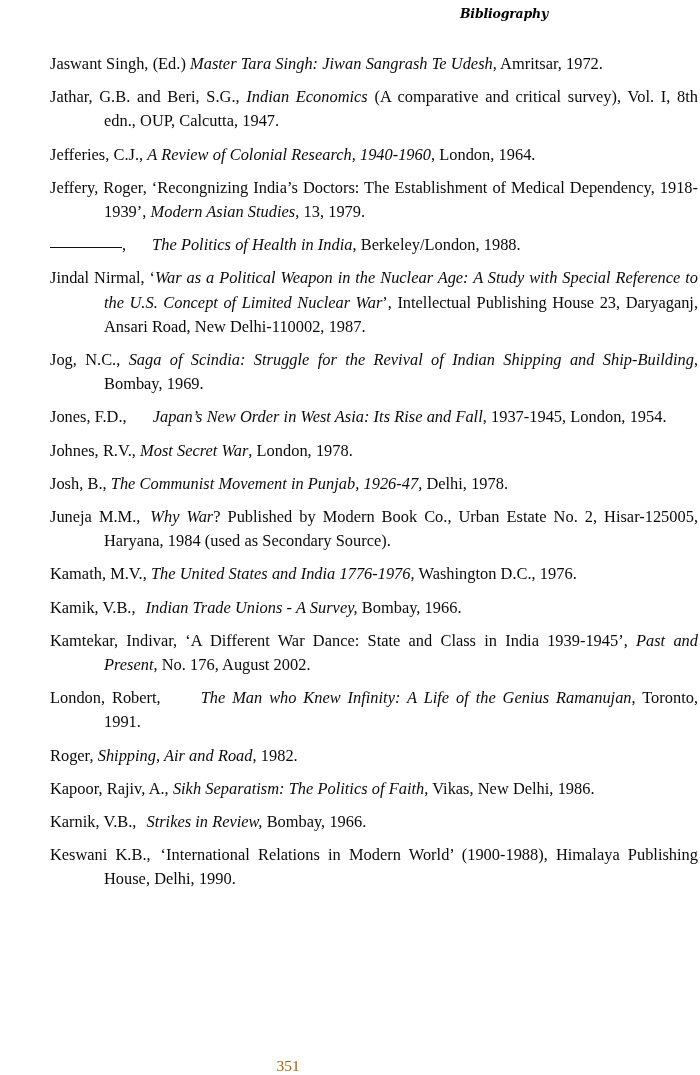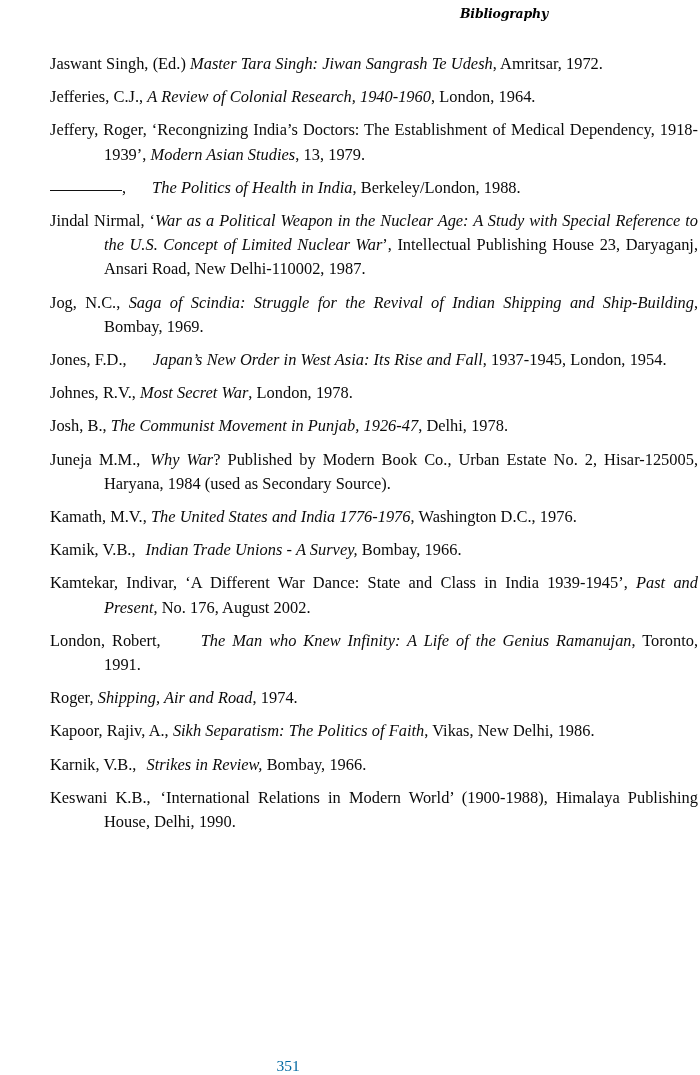--- a/index.html
+++ b/index.html
@@ -81,37 +81,40 @@
 
   
   .folio {
     position: absolute;
     left: 0;
     right: 0;
     top: 1056px;
     text-align: center;
     font-size: 15.5px;
     line-height: 19px;
-    color: #0369a1;
+    color: #a16207;
   }
 </style>
 </head>
 <body>
 
 <div class="page">
 
   <div class="running-head">Bibliography</div>
 
   <div class="biblio">
 
     <p class="entry nojust">
       <span>Jaswant Singh, (Ed.)</span>
       <i>Master Tara Singh: Jiwan Sangrash Te Udesh</i><span>, Amritsar, 1972.</span>
     </p>
 
+    <p class="entry">
+      <span>Jathar, G.B. and Beri, S.G., </span><i>Indian Economics</i><span> (A comparative and critical survey), Vol. I, 8th edn., OUP, Calcutta, 1947.</span>
+    </p>
 
     <p class="entry nojust">
       <span>Jefferies, C.J., </span><i>A Review of Colonial Research, 1940-1960</i><span>, London, 1964.</span>
     </p>
 
     <p class="entry">
       <span>Jeffery, Roger, ‘Recongnizing India’s Doctors: The Establishment of Medical Dependency, 1918-1939’, </span><i>Modern Asian Studies</i><span>, 13, 1979.</span>
     </p>
 
     <p class="entry nojust">
@@ -152,21 +155,21 @@
 
     <p class="entry">
       <span>Kamtekar, Indivar, ‘A Different War Dance: State and Class in India 1939-1945’, </span><i>Past and Present</i><span>, No. 176, August 2002.</span>
     </p>
 
     <p class="entry">
       <span>London, Robert,</span><span class="gap-lg"></span><i>The Man who Knew Infinity: A Life of the Genius Ramanujan</i><span>, Toronto, 1991.</span>
     </p>
 
     <p class="entry nojust">
-      <span>Roger, </span><i>Shipping, Air and Road</i><span>, 1974.</span>
+      <span>Roger, </span><i>Shipping, Air and Road</i><span>, 1982.</span>
     </p>
 
 
     <p class="entry nojust">
       <span>Kapoor, Rajiv, A., </span><i>Sikh Separatism: The Politics of Faith</i><span>, Vikas, New Delhi, 1986.</span>
     </p>
 
     <p class="entry nojust">
       <span>Karnik, V.B.,</span><span class="gap-sm"></span><i>Strikes in Review,</i><span> Bombay, 1966.</span>
     </p>

